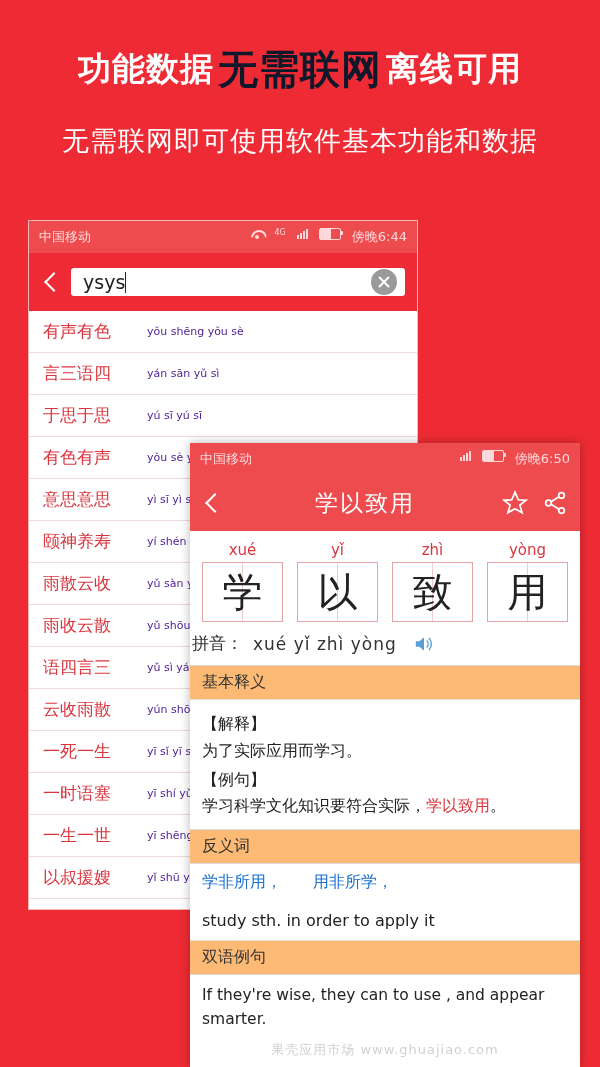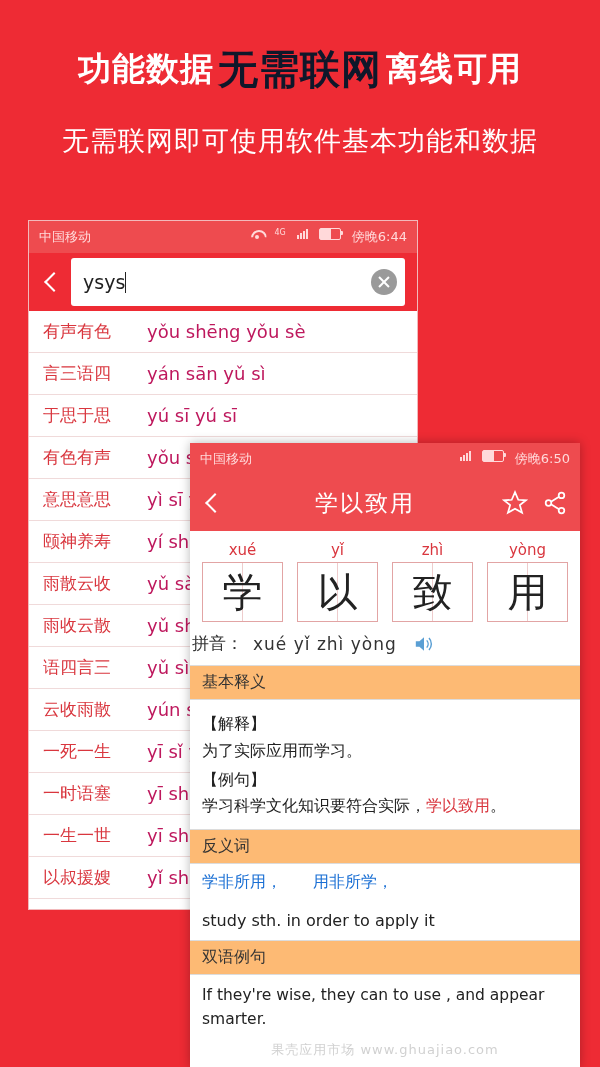--- a/index.html
+++ b/index.html
@@ -153,21 +153,21 @@
     position: absolute;
     left: 12px; top: 9px;
     width: 12px; height: 12px;
     border-left: 2px solid #ffffff;
     border-bottom: 2px solid #ffffff;
     transform: rotate(45deg);
   }
   .search-input-wrap {
     flex: 1;
     margin-left: 4px;
-    height: 48px;
+    height: 28px;
     background: #ffffff;
     border-radius: 3px;
     display: flex;
     align-items: center;
     padding: 0 8px 0 12px;
     box-sizing: border-box;
   }
   .search-text {
     flex: 1;
     font-size: 19px;
@@ -207,22 +207,22 @@
     padding: 0 6px 0 14px;
     box-sizing: border-box;
   }
   .result-word {
     color: #d9363e;
     font-size: 17px;
     flex: 0 0 104px;
     white-space: nowrap;
   }
   .result-pinyin {
-    color: #be185d;
-    font-size: 18px;
+    color: #4c1d95;
+    font-size: 11px;
     white-space: nowrap;
     overflow: hidden;
   }
 
   
   .phone-front {
     position: absolute;
     left: 190px;
     top: 443px;
     width: 390px;

